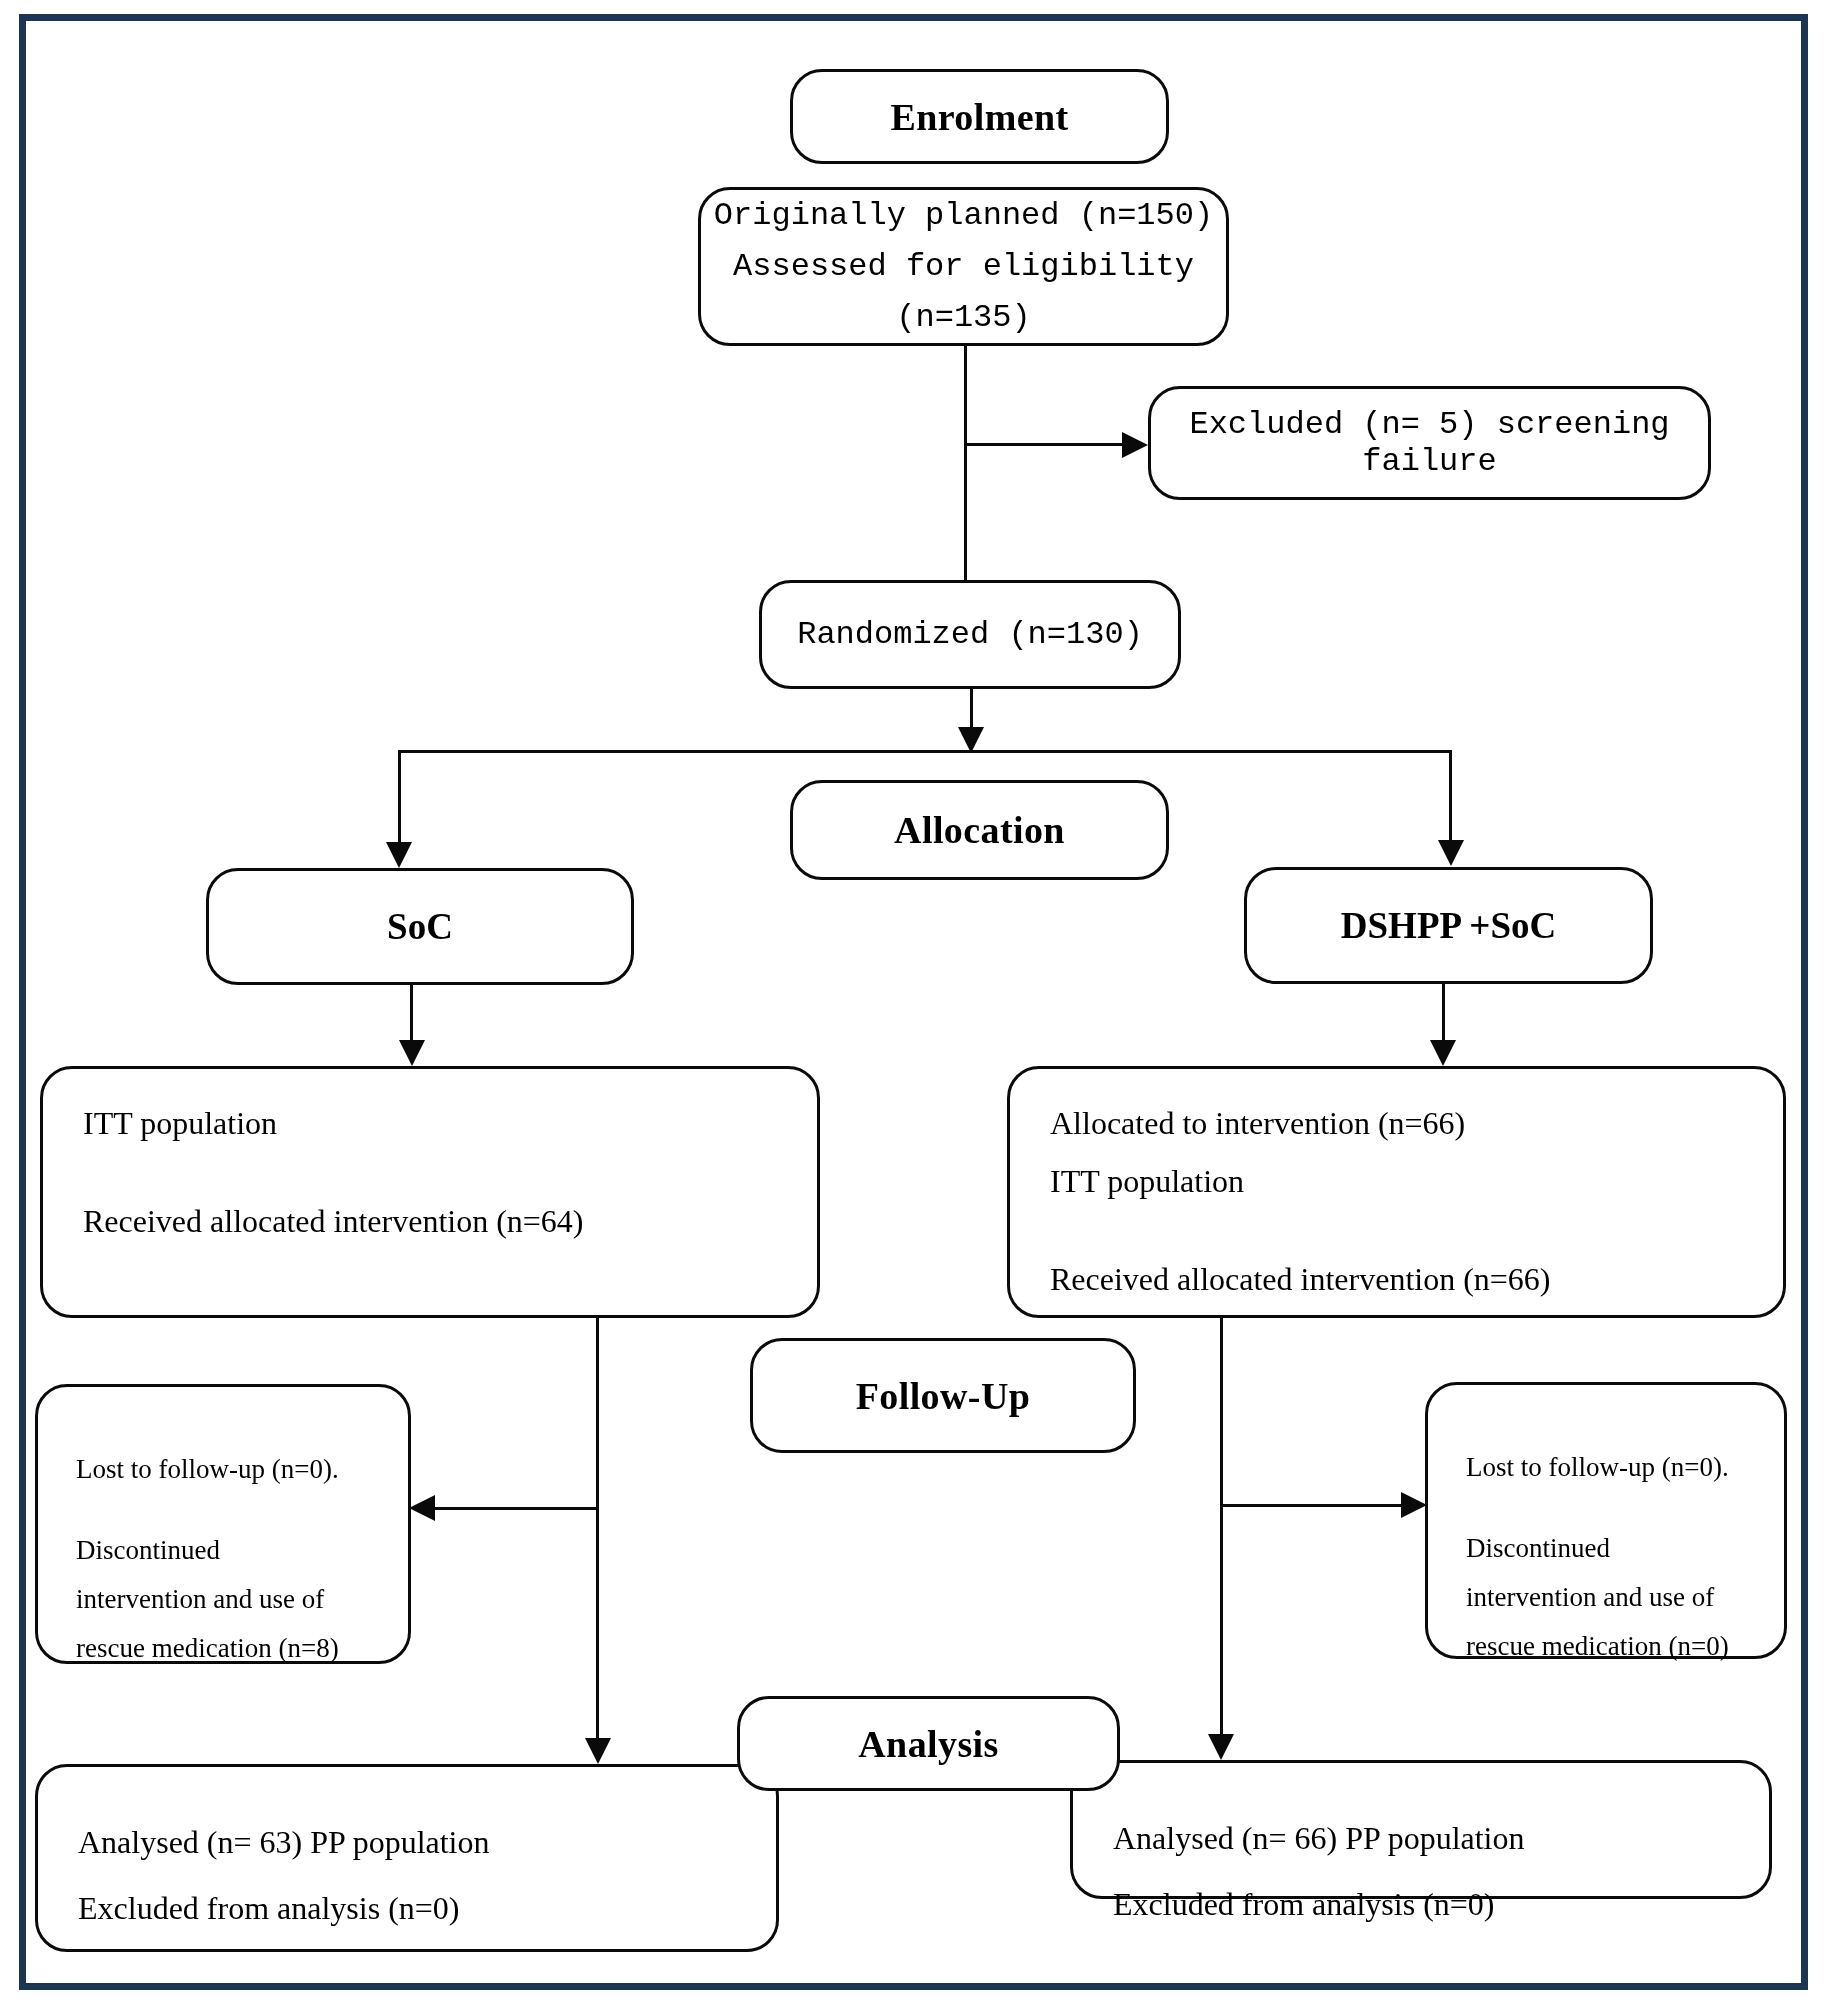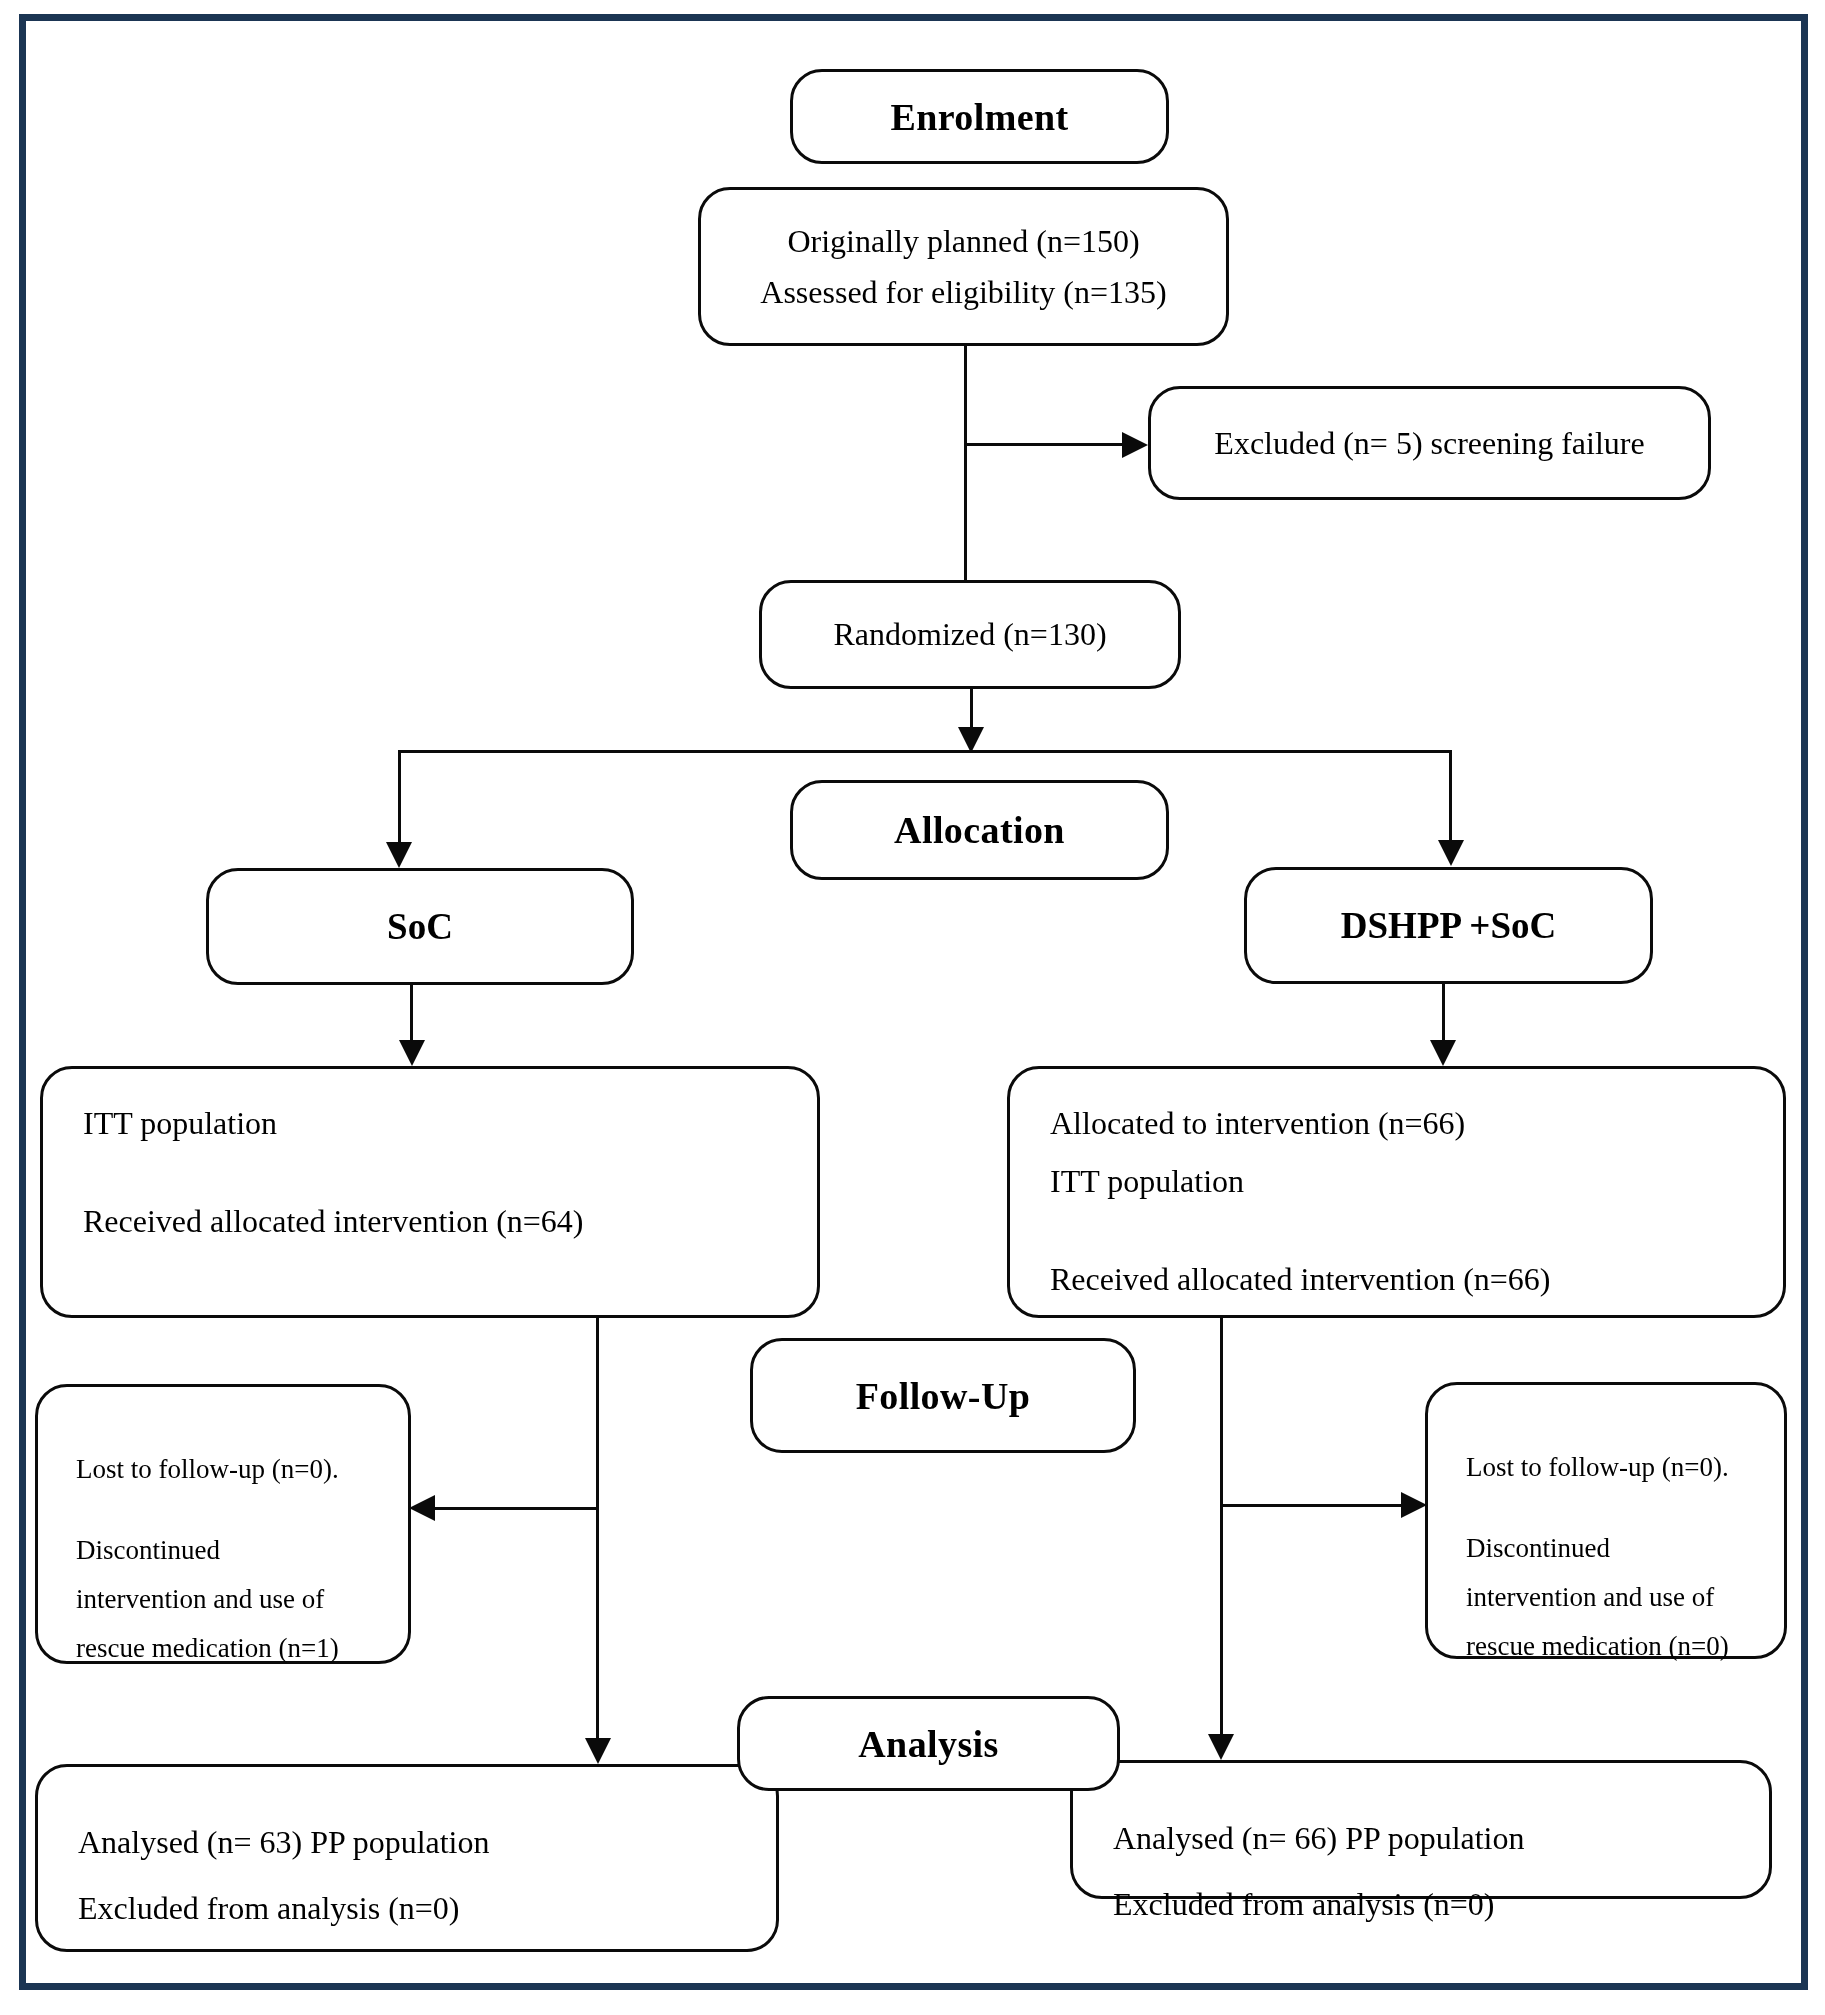--- a/index.html
+++ b/index.html
@@ -17,21 +17,21 @@
     background:transparent;
   }
   .box{
     position:absolute;box-sizing:border-box;
     background:#ffffff;border:3.1px solid #0a0a0a;border-radius:32px;
     z-index:3;
   }
   .center{display:flex;align-items:center;justify-content:center;text-align:center;}
   .hdr{font-weight:700;font-size:38px;letter-spacing:0.4px;}
   .arm{font-weight:700;font-size:37px;}
-  .body42{font-size:32px;}
+  .body42{font-size:32px;font-family:Liberation Mono, monospace;}
   .planned-box{flex-direction:column;line-height:51px;}
   .alloc-box{font-size:32px;padding:24.6px 21.6px 0 40px;line-height:58px;}
   .alloc-box .received{margin-top:40px;}
   .lost-box{font-size:27px;padding:58px 11px 0 38px;line-height:49px;}
   .lost-box .disc{margin-top:32px;}
   .analysed-box{font-size:32px;padding:42px 21.6px 0 40px;line-height:66px;z-index:1;}
   .line{position:absolute;background:#0a0a0a;z-index:2;}
   .ah{position:absolute;width:0;height:0;z-index:2;}
   .ah-down{border-left:13px solid transparent;border-right:13px solid transparent;border-top:26px solid #0a0a0a;}
   .ah-right{border-top:13px solid transparent;border-bottom:13px solid transparent;border-left:26px solid #0a0a0a;}
@@ -119,21 +119,21 @@
   </div>
 
   <div class="box center hdr" style="left:750px;top:1338px;width:386px;height:115px;">
     <span>Follow-Up</span>
   </div>
 
   <div class="box lost-box" style="left:35px;top:1384px;width:376px;height:280px;">
     <span class="lineblock">Lost to follow-up (n=0).</span>
     <span class="lineblock disc">Discontinued</span>
     <span class="lineblock">intervention and use of</span>
-    <span class="lineblock">rescue medication (n=1)</span>
+    <span class="lineblock">rescue medication (n=8)</span>
   </div>
   <div class="box lost-box" style="left:1425px;top:1382px;width:362px;height:277px;">
     <span class="lineblock">Lost to follow-up (n=0).</span>
     <span class="lineblock disc">Discontinued</span>
     <span class="lineblock">intervention and use of</span>
     <span class="lineblock">rescue medication (n=0)</span>
   </div>
 
   <div class="box analysed-box" style="left:35px;top:1764px;width:744px;height:188px;">
     <span class="lineblock">Analysed (n= 63) PP population</span>

